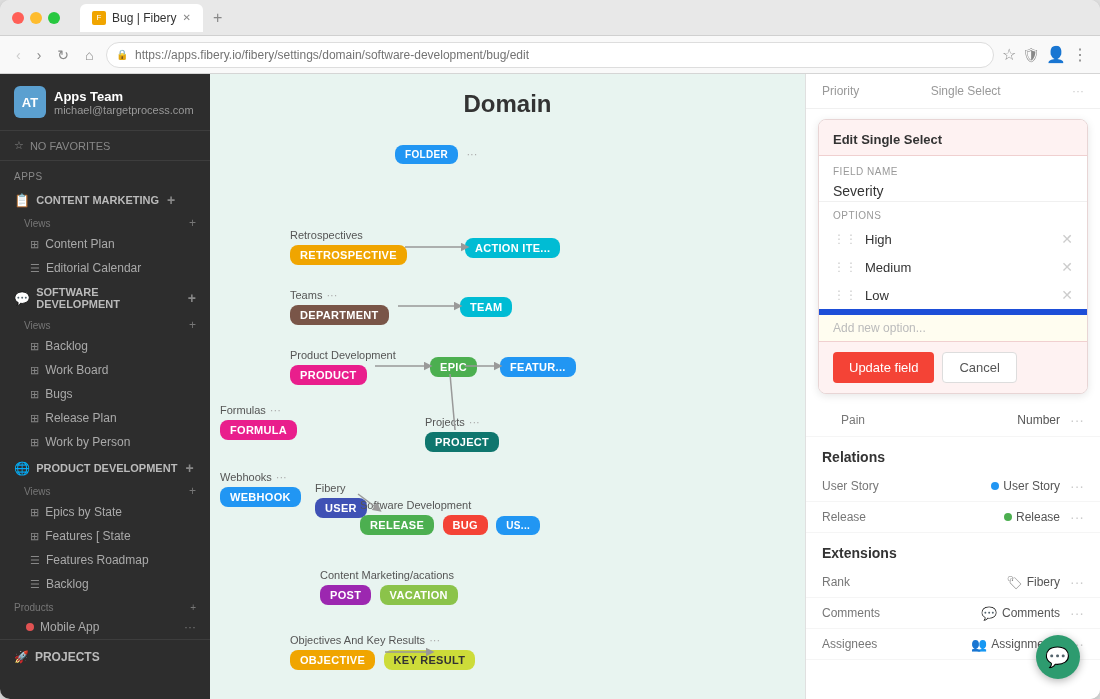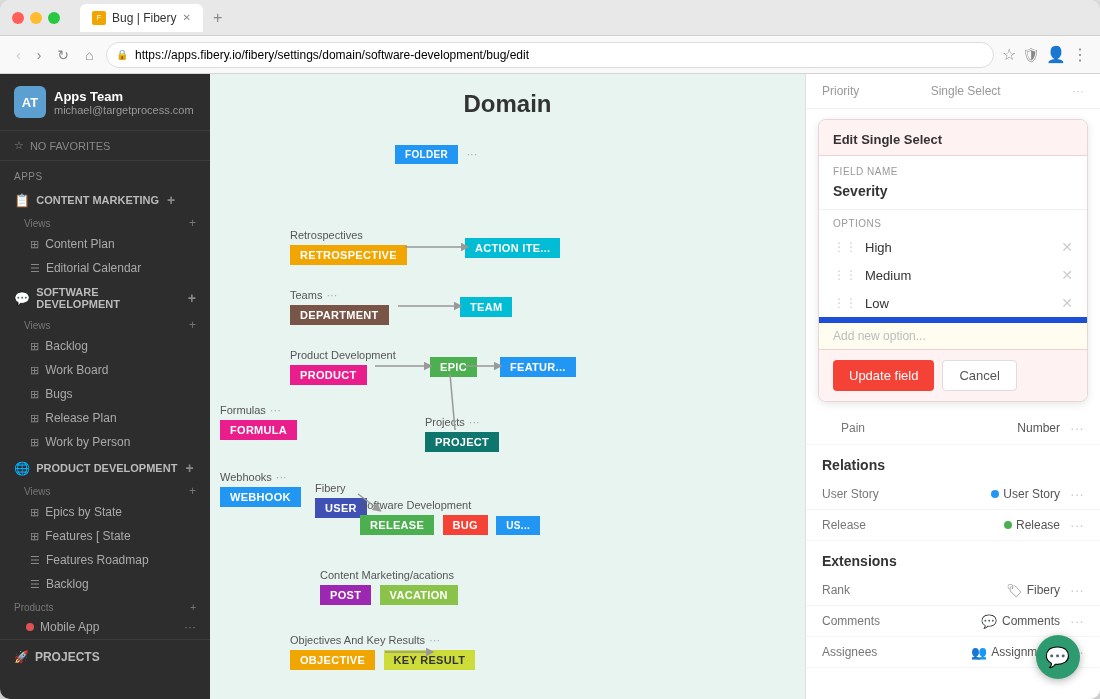--- a/index.html
+++ b/index.html
@@ -216,21 +216,21 @@
       font-size: 11px;
       color: #555;
       margin-bottom: 4px;
       display: flex;
       align-items: center;
       gap: 4px;
     }
 
     .entity-badge {
       padding: 4px 10px;
-      border-radius: 0;
+      border-radius: 8px;
       font-size: 11px;
       font-weight: 700;
       text-transform: uppercase;
       color: white;
       letter-spacing: 0.3px;
     }
     .badge-orange { background: #f0a500; }
     .badge-pink { background: #e91e8c; }
     .badge-blue { background: #2196f3; }
     .badge-teal { background: #00bcd4; }
@@ -290,24 +290,24 @@
     }
     .field-name-label {
       font-size: 10px;
       color: #999;
       text-transform: uppercase;
       letter-spacing: 0.5px;
       margin-bottom: 4px;
       padding: 10px 14px 2px;
     }
     .field-name-value {
-      padding: 0 14px 10px;
+      padding: 0 14px 2px;
       font-size: 14px;
       color: #333;
-      font-weight: 700;
+      font-weight: 400;
       border-bottom: 1px solid #f0f0f0;
     }
     .options-label {
       font-size: 10px;
       color: #999;
       text-transform: uppercase;
       letter-spacing: 0.5px;
       padding: 8px 14px 4px;
     }
     .option-row {
@@ -439,21 +439,21 @@
     </div>
   </div>
 
   <div class="browser-addressbar">
     <button class="nav-btn disabled">‹</button>
     <button class="nav-btn">›</button>
     <button class="nav-btn">↻</button>
     <button class="nav-btn">⌂</button>
     <div class="address-bar">
       <span class="lock-icon">🔒</span>
-      <span style="font-size:12px;color:#000000;">https://apps.fibery.io/fibery/settings/domain/software-development/bug/edit</span>
+      <span style="font-size:12px;color:#737373;">https://apps.fibery.io/fibery/settings/domain/software-development/bug/edit</span>
     </div>
     <div class="browser-actions">
       <span style="cursor:pointer;">☆</span>
       <span style="cursor:pointer;font-size:14px;">🛡</span>
       <span style="cursor:pointer;">👤</span>
       <span style="cursor:pointer;">⋮</span>
     </div>
   </div>
 
   <div class="app-container">

